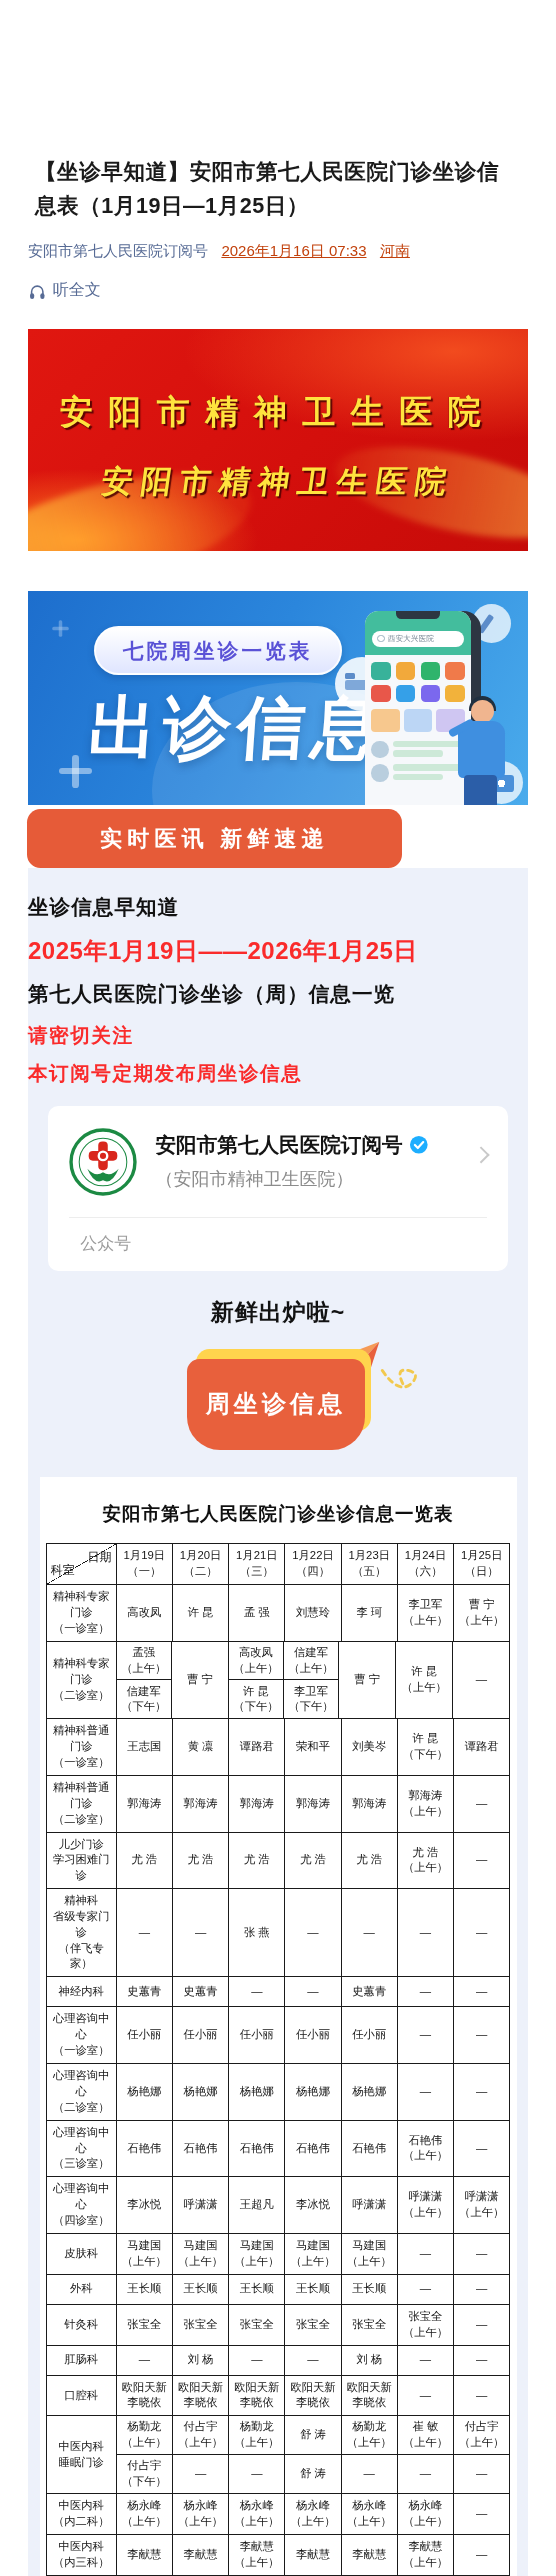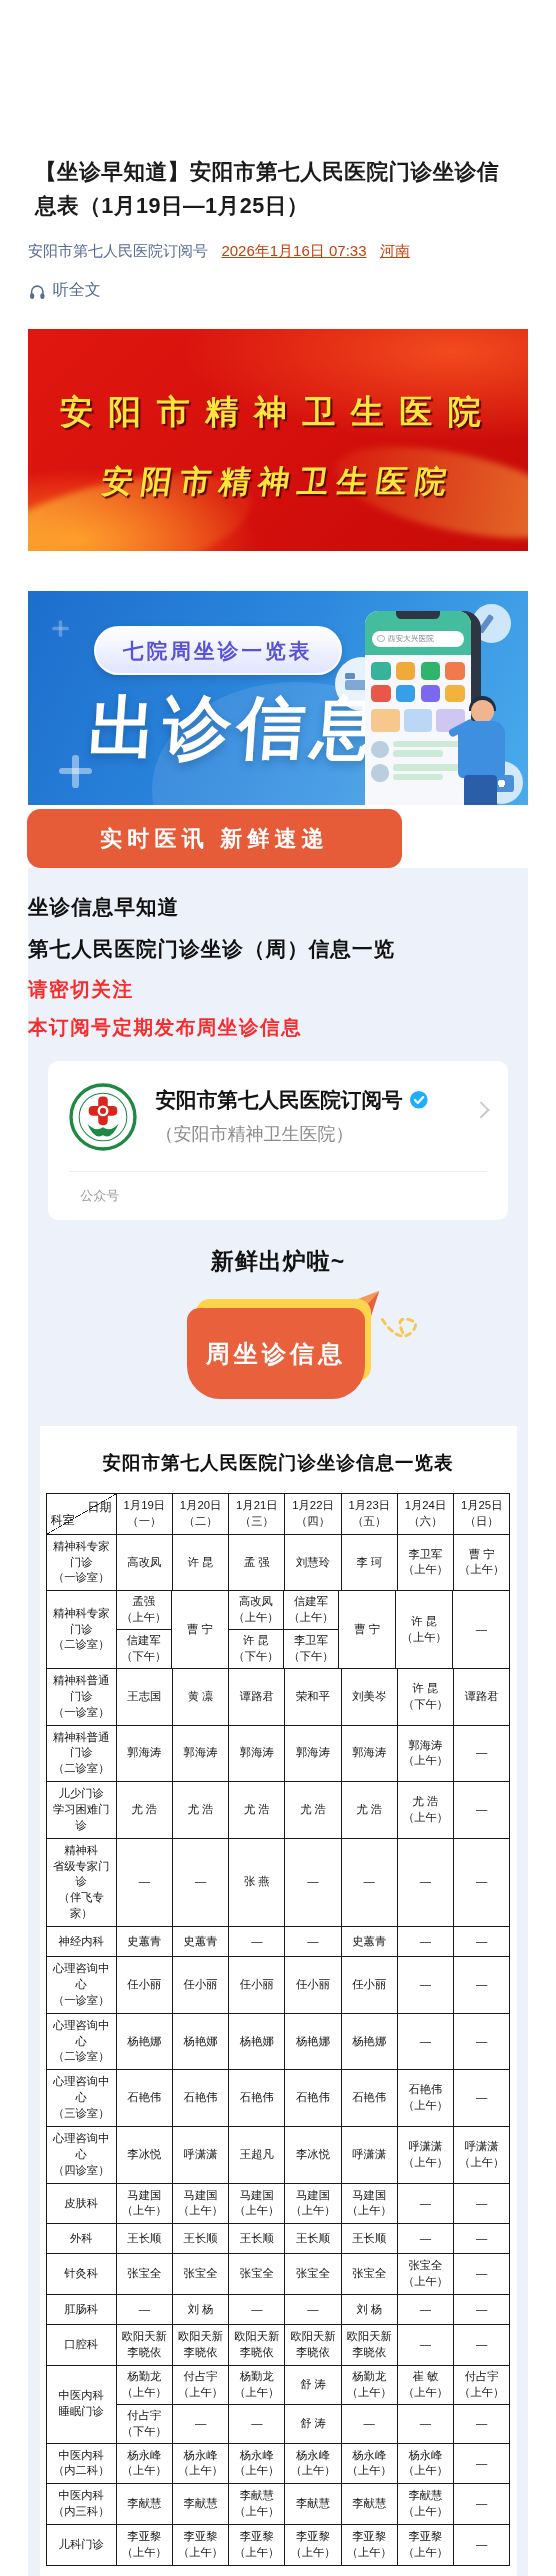--- a/index.html
+++ b/index.html
@@ -97,21 +97,21 @@
   .acct-card{position:relative;width:418px;margin:19.6px auto 0;background:#fff;border-radius:10.3px;padding:21.6px 20.6px 0;}
   .acct-top{display:flex;gap:18.5px;}
   .logo-svg{width:68px;height:68px;flex:none;}
   .acct-info{padding-top:3.1px;}
   .acct-name-row{display:flex;align-items:center;gap:6.2px;}
   .acct-name{font-size:20.6px;font-weight:700;color:#141414;}
   .badge{width:19.6px;height:19.6px;flex:none;}
   .acct-sub{margin-top:8.2px;font-size:18px;color:#8c8c8c;}
   .chev{position:absolute;right:20.6px;top:43px;width:10.3px;height:10.3px;border-top:2.1px solid #c9c9c9;border-right:2.1px solid #c9c9c9;transform:rotate(45deg);}
   .acct-div{margin-top:20.6px;border-top:1px solid #ededed;}
-  .acct-type{padding:14.4px 0 15.5px 11.3px;font-size:13px;color:#9c9c9c;}
+  .acct-type{padding:14.4px 0 15.5px 11.3px;font-size:17px;color:#9c9c9c;}
 
   
   .fresh{margin-top:26px;text-align:center;font-size:23px;font-weight:800;color:#121212;letter-spacing:1px;}
   .launch{position:relative;height:138px;margin-top:3.1px;}
   .plane-svg{position:absolute;right:93px;top:2.1px;width:118px;height:72px;}
   .btn-wrap{position:absolute;left:159px;top:28px;width:181px;height:81px;}
   .btn-shadow{position:absolute;left:9.3px;top:-9.3px;width:175px;height:82px;background:#ffd44d;border-radius:13.4px;}
   .sched-btn{position:absolute;left:0;top:0;width:178px;height:91px;background:#e8603c;border:none;
     border-radius:12.4px 12.4px 33px 33px;color:#fff;font-size:24px;font-weight:800;letter-spacing:4.1px;
     display:flex;align-items:center;justify-content:center;font-family:inherit;}
@@ -228,20 +228,21 @@
   </div>
 
   <div class="ticker">
     <span>实时医讯 新鲜速递</span>
   </div>
 
   <div class="panel">
 
     <div class="notice">
       <p class="n-black">坐诊信息早知道</p>
+      <p class="n-red">2025年1月19日——2026年1月25日</p>
       <p class="n-black">第七人民医院门诊坐诊（周）信息一览</p>
       <p class="n-red-s">请密切关注</p>
       <p class="n-red-s">本订阅号定期发布周坐诊信息</p>
     </div>
 
     <div class="acct-card">
       <div class="acct-top">
         <svg class="logo-svg" viewBox="0 0 100 100">
           <circle cx="50" cy="50" r="47" fill="#fff" stroke="#1c8a43" stroke-width="5"></circle>
           <circle cx="50" cy="50" r="35" fill="#fff" stroke="#1c8a43" stroke-width="1.5"></circle>

